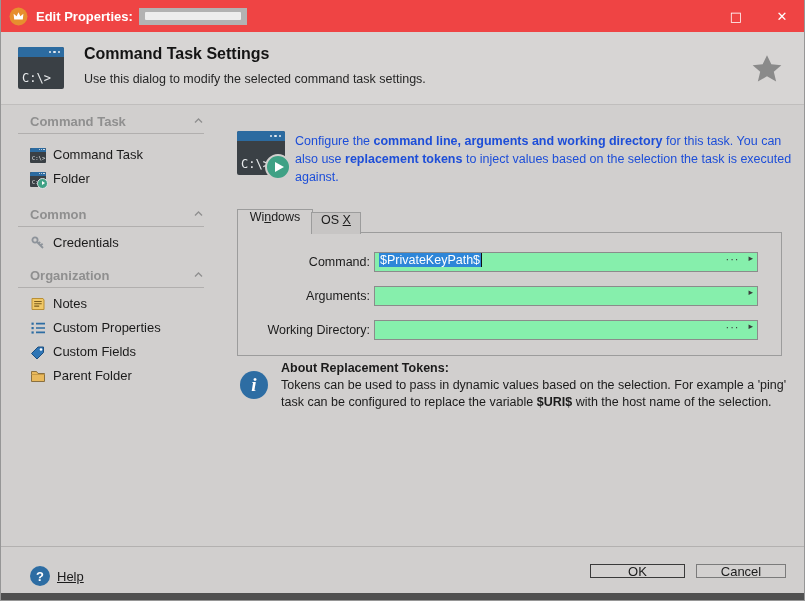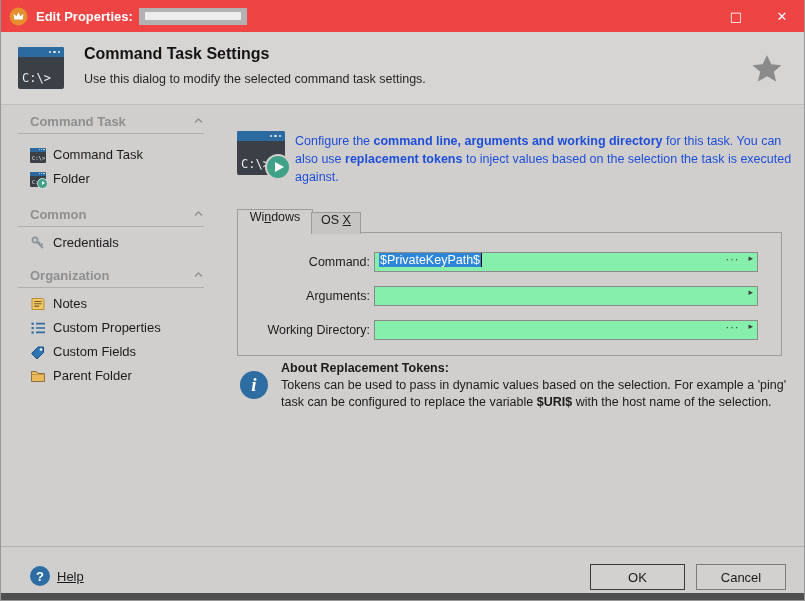--- a/index.html
+++ b/index.html
@@ -96,21 +96,21 @@
                 font-family:"Liberation Serif", serif; font-weight:bold; font-size:19px; font-style:italic; }
   .about-heading { position:absolute; left:281px; top:361px; font-size:12.5px; font-weight:bold; }
   .about-text { position:absolute; left:281px; top:377px; width:506px; font-size:12.5px; line-height:1.37; }
 
   
   .footer-sep { position:absolute; left:0; right:0; top:546px; border-top:1px solid #b3b1b0; }
   .help { position:absolute; left:30px; top:566px; display:flex; align-items:center; gap:7px; cursor:default; }
   .help-icon { width:20px; height:20px; border-radius:50%; background:#2d6da3; color:#fff;
                display:flex; align-items:center; justify-content:center; font-size:13px; font-weight:bold; }
   .help-label { font-size:13px;text-decoration:underline; }
-  .btn { position:absolute; top:564px; height:26px; background:#d3d1d0; font-size:13px;
+  .btn { position:absolute; top:564px; height:14px; background:#d3d1d0; font-size:13px;
          display:flex; align-items:center; justify-content:center; box-sizing:border-box; cursor:default; }
   .btn-ok { left:590px; width:95px; border:1px solid #3a3a3a; }
   .btn-cancel { left:696px; width:90px; border:1px solid #7b7b7b; }
 
   .bottom-strip { position:absolute; left:0; right:0; bottom:0; height:8px; background:#505050; }
   .frame { position:absolute; inset:0; border:1px solid #969696; border-top:none; pointer-events:none; z-index:9; }
 </style>
 </head>
 <body>
 

